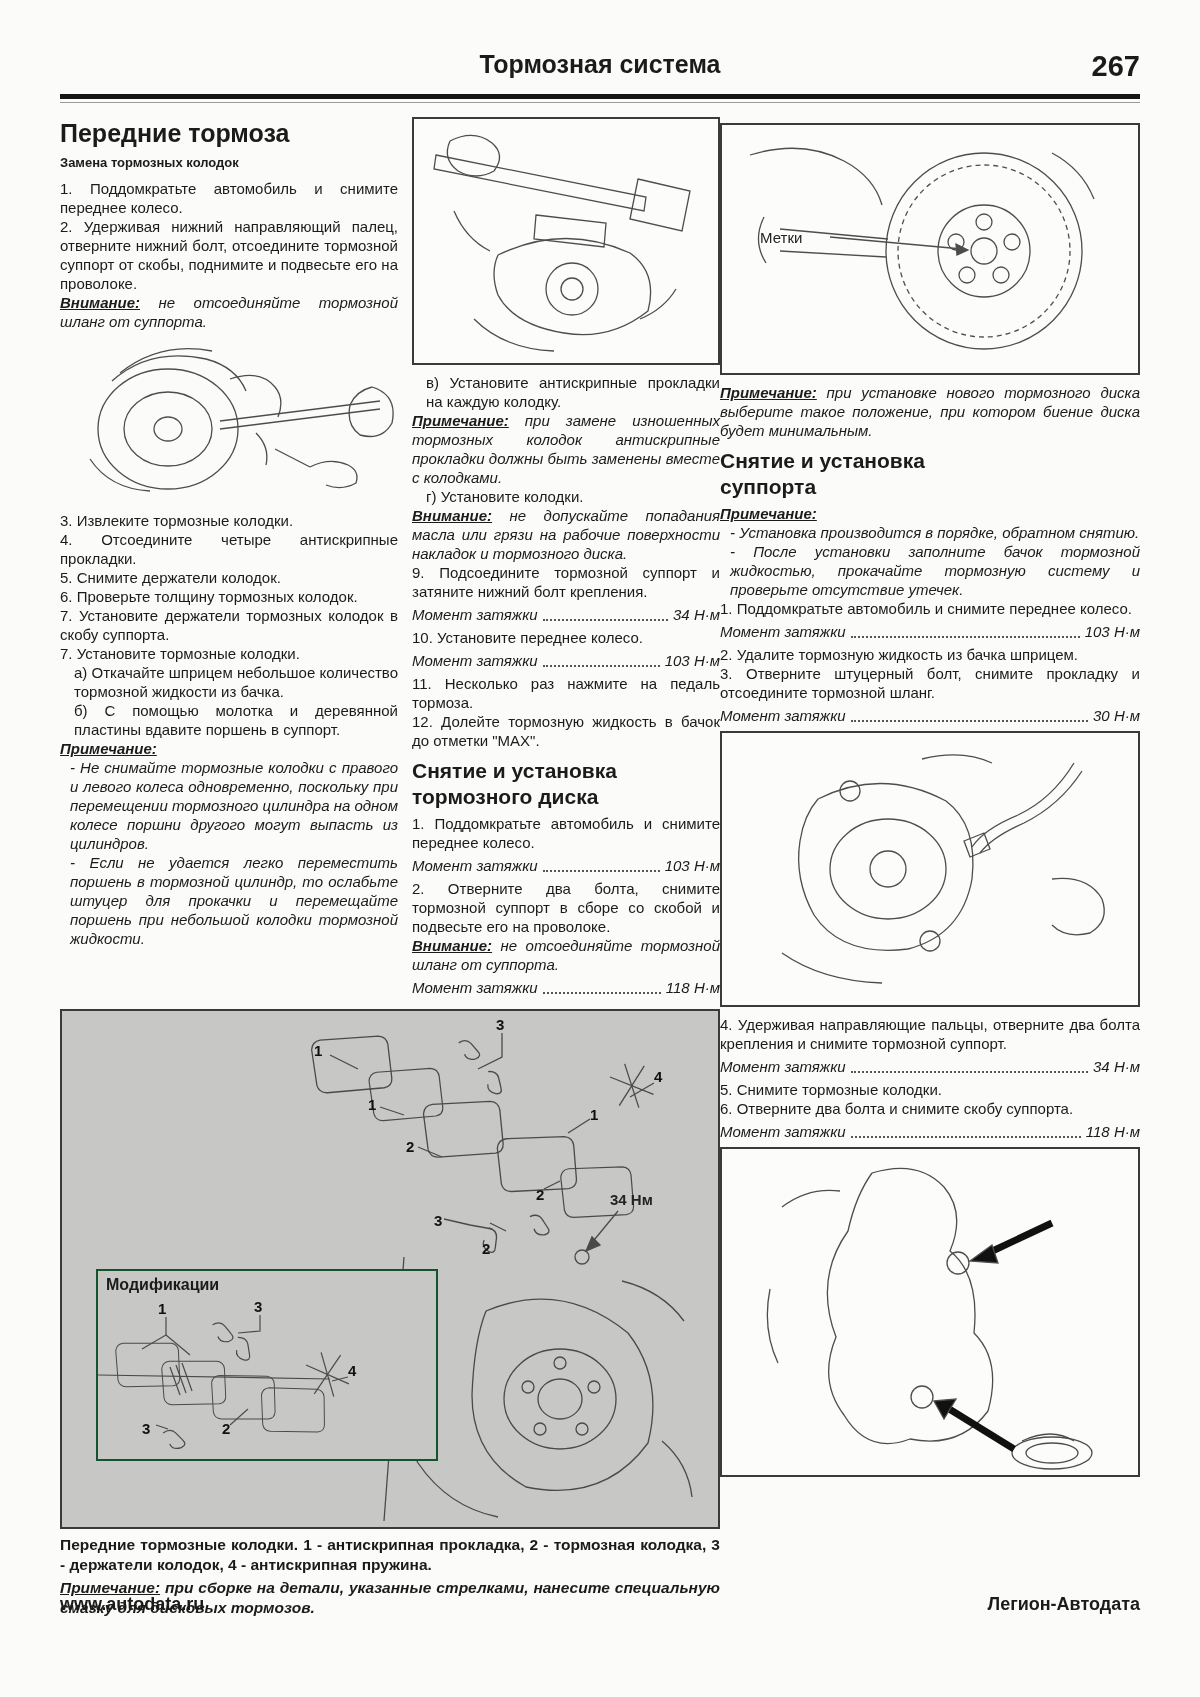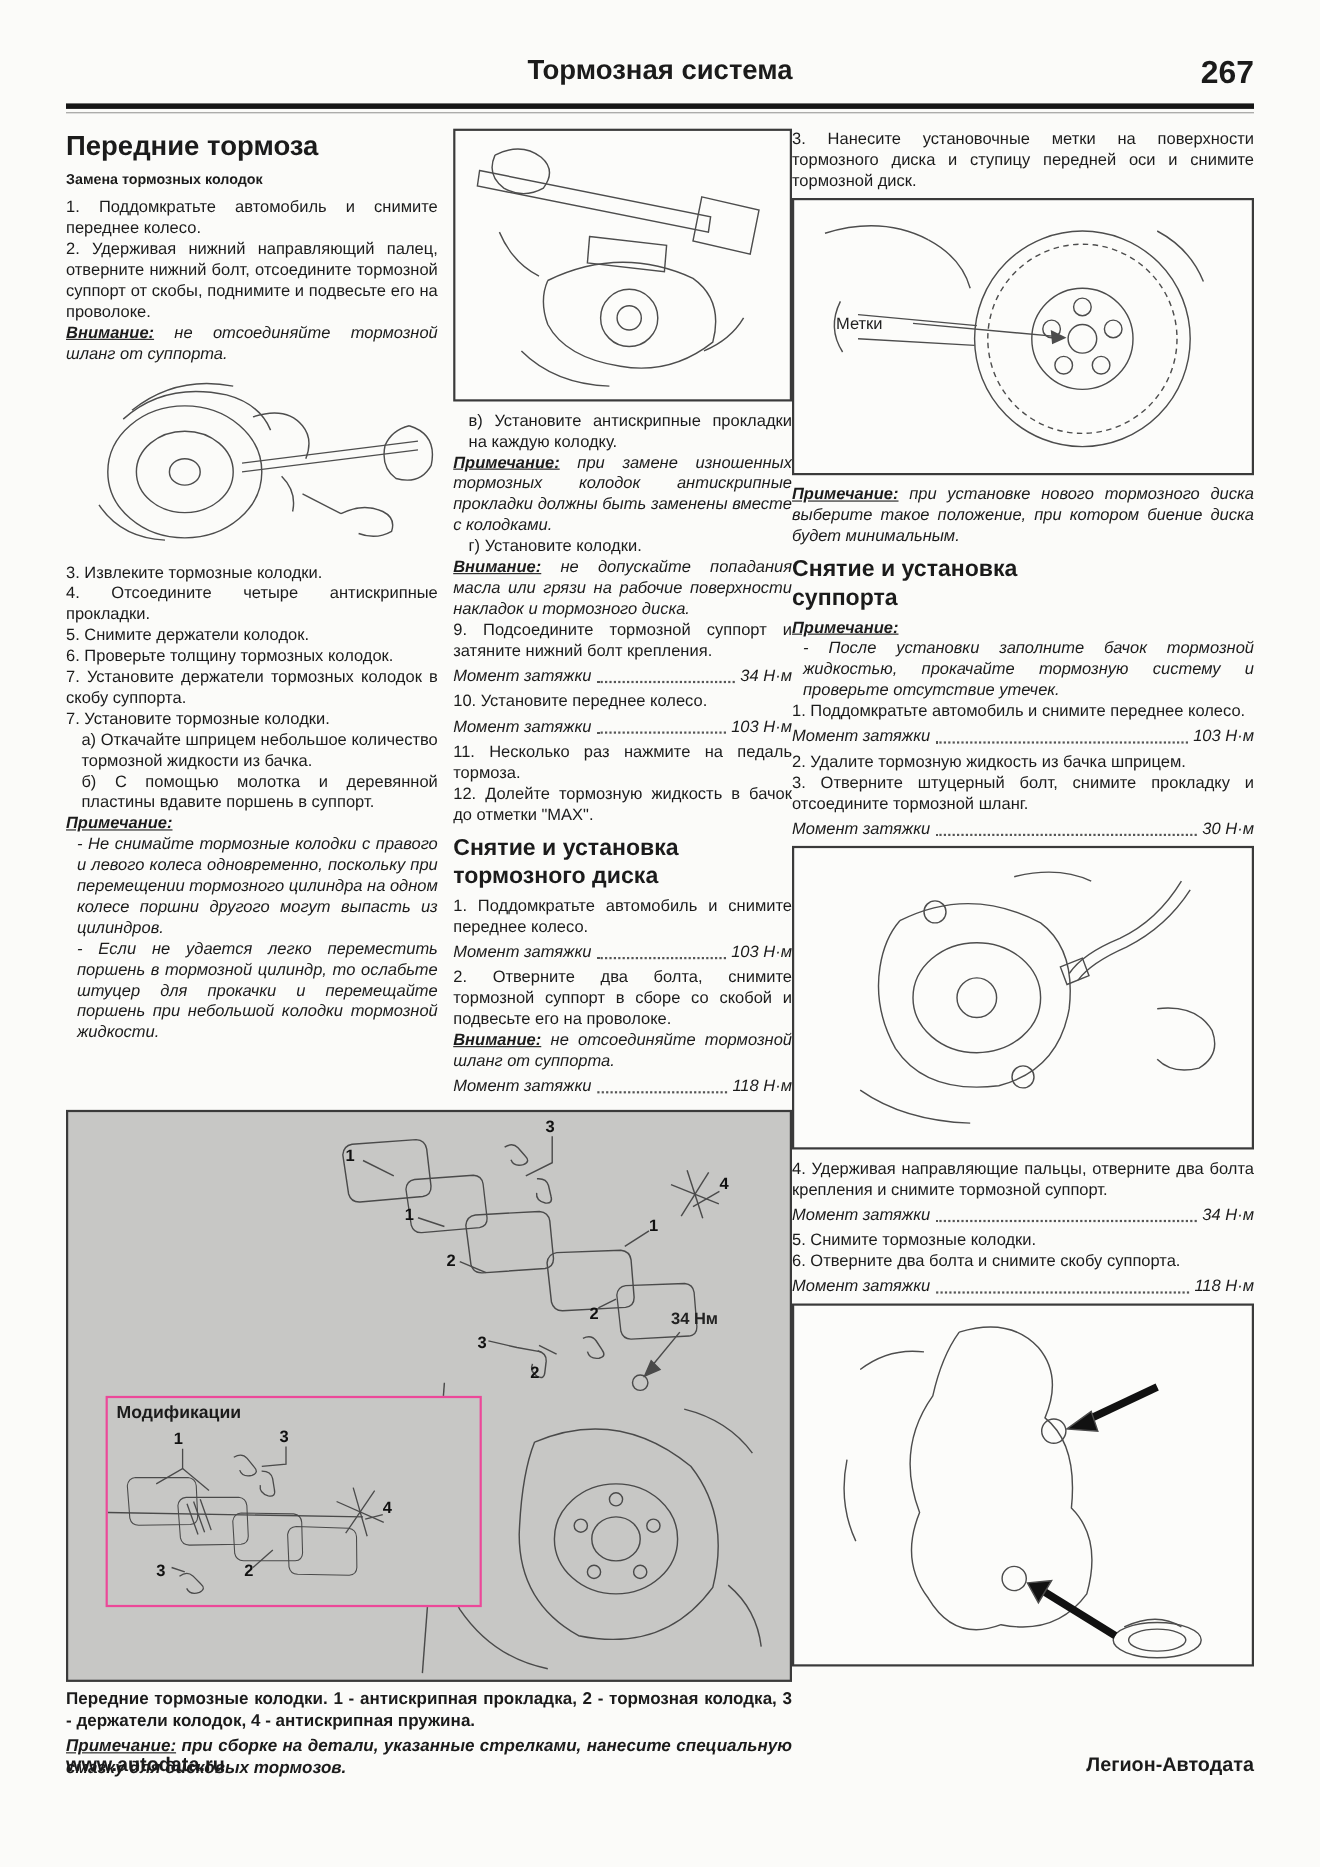--- a/index.html
+++ b/index.html
@@ -46,21 +46,21 @@
   
   figure{margin:0;position:relative;}
   .fig{border:2px solid #3a3a3a;background:#fcfcfa;box-sizing:border-box;overflow:hidden;}
   .fig-plain{background:transparent;overflow:hidden;}
   .fig1{height:168px;margin:6px 0 6px 0;}
   .fig2{height:248px;margin:0 0 8px 0;}
   .fig3{height:252px;margin:6px 0 8px 0;}
   .fig4{height:276px;margin:6px 0 8px 0;}
   .fig5{height:330px;margin:6px 0 0 0;}
   .fig-big{height:520px;margin-top:8px;border:2px solid #3a3a3a;background:#c7c7c5;box-sizing:border-box;position:relative;overflow:hidden;}
-  .mod-box{position:absolute;left:34px;top:258px;width:342px;height:192px;border:2px solid #ec4899;background:#c7c7c5;box-sizing:border-box;}
+  .mod-box{position:absolute;left:34px;top:258px;width:342px;height:192px;border:2px solid #14532d;background:#c7c7c5;box-sizing:border-box;}
   .mod-label{font-size:16px;font-weight:bold;padding:5px 0 0 8px;display:block;}
   .co{position:absolute;font-weight:bold;font-size:15px;line-height:15px;color:#111;}
   .fig-lab{position:absolute;font-size:15px;color:#222;text-align:center;}
   svg{display:block;}
 
   
   .caption{font-weight:bold;margin-top:6px;font-size:15.5px;line-height:20px;}
   .caption-note{font-weight:bold;font-style:italic;font-size:15.5px;line-height:20px;margin-top:3px;}
 
   footer{position:absolute;left:60px;right:60px;top:1594px;display:flex;justify-content:space-between;}
@@ -269,21 +269,20 @@
           <span class="co" style="left:124px;top:150px">2</span>
           <span class="co" style="left:44px;top:150px">3</span>
         </div>
       </figure>
 
       <p class="caption">Передние тормозные колодки. 1 - антискрипная прокладка, 2 - тормозная колодка, 3 - держатели колодок, 4 - антискрипная пружина.</p>
       <p class="caption-note"><span class="ul">Примечание:</span><span> при сборке на детали, указанные стрелками, нанесите специальную смазку для дисковых тормозов.</span></p>
     </div>
 
     <section class="col3">
-      <p>3. Нанесите установочные метки на поверхности тормозного диска и ступицу передней оси и снимите тормозной диск.</p>
 
       <figure class="fig fig3">
         <svg width="402" height="248" viewBox="0 0 402 248">
           <g stroke="#4d4d4d" fill="none" stroke-width="1.3">
             <circle cx="262" cy="126" r="98"></circle>
             <circle cx="262" cy="126" r="86" stroke-dasharray="5 4"></circle>
             <circle cx="262" cy="126" r="46"></circle>
             <circle cx="262" cy="126" r="13"></circle>
             <circle cx="262" cy="97" r="8"></circle>
             <circle cx="234" cy="117" r="8"></circle>
@@ -299,20 +298,21 @@
             <line x1="108" y1="112" x2="240" y2="124"></line>
             <polygon points="246,125 234,119 235,130" fill="#4d4d4d"></polygon>
           </g>
         </svg>
         <span class="fig-lab" style="left:38px;top:104px">Метки</span>
       </figure>
 
       <p class="note"><span class="lead">Примечание:</span><span> при установке нового тормозного диска выберите такое положение, при котором биение диска будет минимальным.</span></p>
       <div class="h2s">Снятие и установка суппорта</div>
       <p class="note"><span class="lead">Примечание:</span></p>
+      <p class="note-item">- Установка производится в порядке, обратном снятию.</p>
       <p class="note-item">- После установки заполните бачок тормозной жидкостью, прокачайте тормозную систему и проверьте отсутствие утечек.</p>
       <p>1. Поддомкратьте автомобиль и снимите переднее колесо.</p>
       <div class="torque">
           <span>Момент затяжки</span>
           <span class="dots"></span>
           <span class="tval">103 Н·м</span>
         </div>
       <p>2. Удалите тормозную жидкость из бачка шприцем.</p>
       <p>3. Отверните штуцерный болт, снимите прокладку и отсоедините тормозной шланг.</p>
       <div class="torque">

